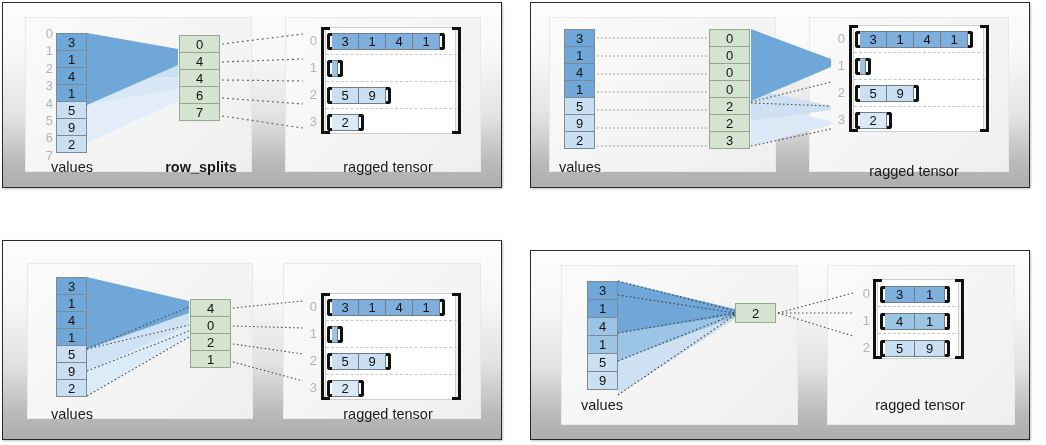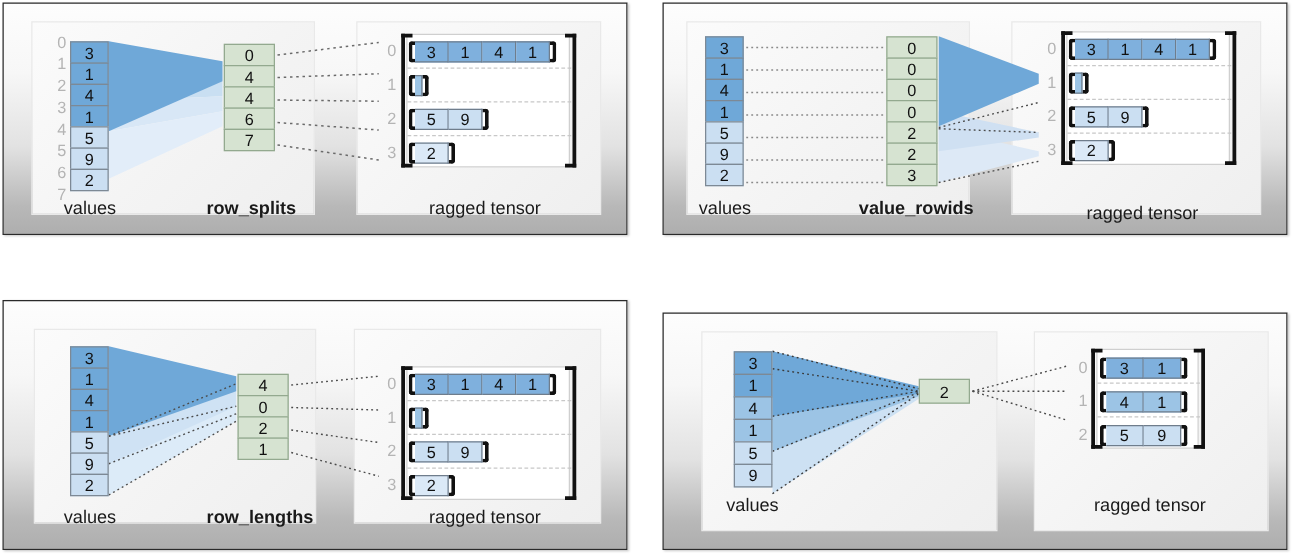--- a/index.html
+++ b/index.html
@@ -311,21 +311,20 @@
     <div class="rcell" style="width:27px;height:17px;background:#cbdff2;">9</div>
     <div class="rbk r"></div>
   </div>
   <div class="rtrow" style="left:324px; top:109px; height:17px;">
     <div class="rbk l"></div>
     <div class="rcell" style="width:27px;height:17px;background:#dbe9f7;">2</div>
     <div class="rbk r"></div>
   </div>
 
   <div class="lbl" style="left:14px;  top:156px; width:70px;">values</div>
-  <div class="lbl bold" style="left:140px; top:156px; width:124px;">value_rowids</div>
   <div class="lbl" style="left:320px; top:160px; width:126px;">ragged tensor</div>
 </div>
 
 <div class="panel bl">
 
   <div class="card" style="left:24px; top:22px; width:226px; height:156px;"></div>
   <div class="card" style="left:280px; top:22px; width:198px; height:156px;"></div>
 
   <svg class="fan" width="500" height="200">
     <polygon points="84,108 186,84 186,96 84,155" fill="#dcebf8"></polygon>
@@ -399,21 +398,20 @@
     <div class="rcell" style="width:27px;height:17px;background:#cbdff2;">9</div>
     <div class="rbk r"></div>
   </div>
   <div class="rtrow" style="left:324px; top:139px; height:17px;">
     <div class="rbk l"></div>
     <div class="rcell" style="width:27px;height:17px;background:#dbe9f7;">2</div>
     <div class="rbk r"></div>
   </div>
 
   <div class="lbl" style="left:34px;  top:165px; width:70px;">values</div>
-  <div class="lbl bold" style="left:144px; top:165px; width:122px;">row_lengths</div>
   <div class="lbl" style="left:322px; top:165px; width:126px;">ragged tensor</div>
 </div>
 
 <div class="panel br">
 
   <div class="card" style="left:30px; top:14px; width:237px; height:160px;"></div>
   <div class="card" style="left:296px; top:14px; width:188px; height:160px;"></div>
 
   <svg class="fan" width="500" height="190">
     <polygon points="87,82 87,144 204,68 204,62" fill="#cde1f3"></polygon>

